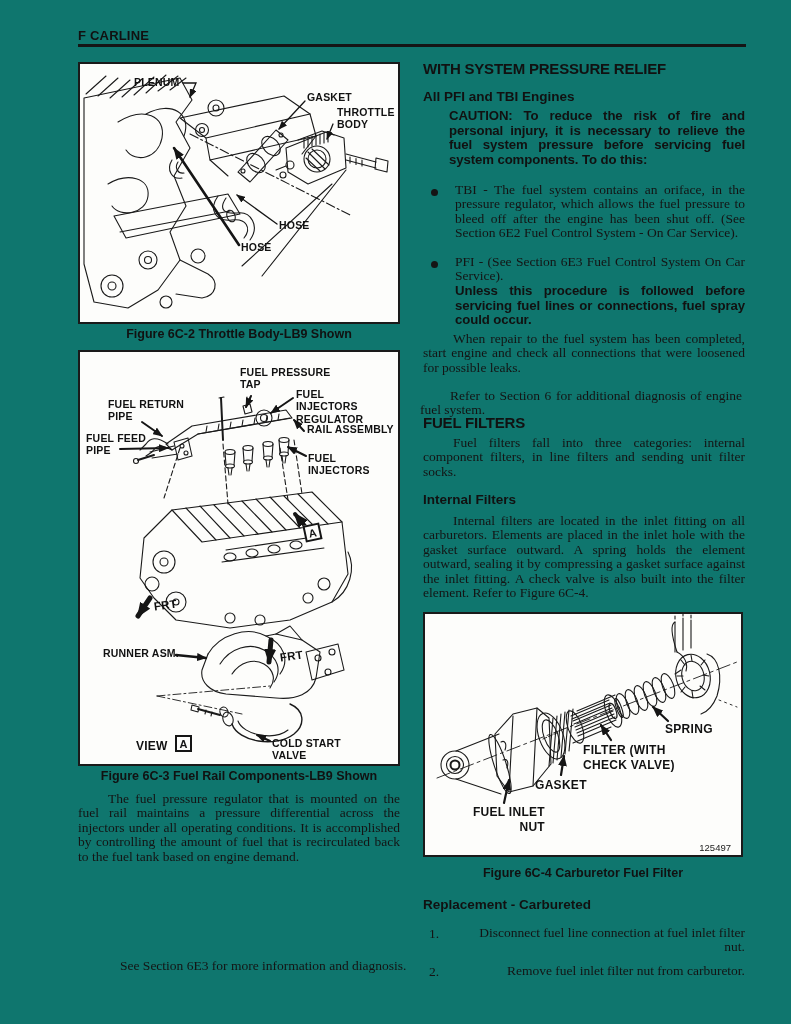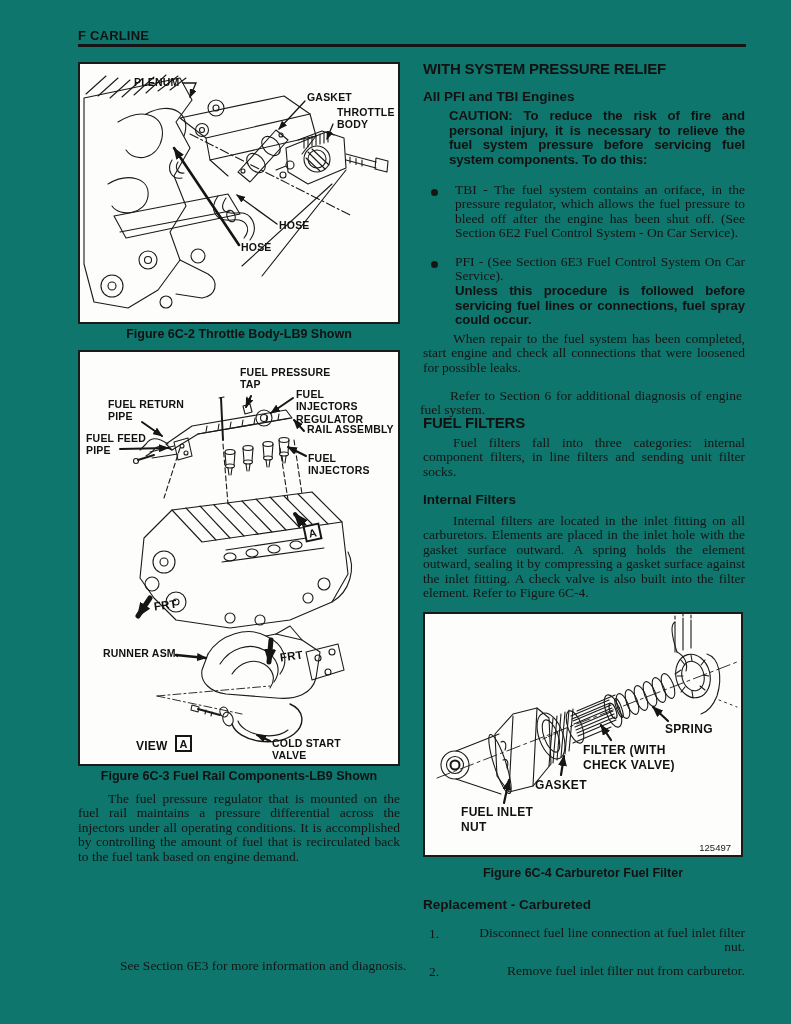--- a/index.html
+++ b/index.html
@@ -288,21 +288,21 @@
       <g stroke="#151515" fill="none" stroke-linecap="round">
         <line x1="243" y1="107" x2="228" y2="93" stroke-width="2.2" marker-end="url(#a4s)"></line>
         <line x1="186" y1="126" x2="176" y2="111" stroke-width="2.2" marker-end="url(#a4s)"></line>
         <line x1="136" y1="161" x2="139" y2="142" stroke-width="2.2" marker-end="url(#a4s)"></line>
         <line x1="79" y1="189" x2="84" y2="166" stroke-width="2.2" marker-end="url(#a4s)"></line>
       </g>
     </svg>
     <div class="abs fig-label-lg" style="left:240px;top:108px">SPRING</div>
     <div class="abs fig-label-lg" style="left:158px;top:129px;width:110px">FILTER (WITH CHECK VALVE)</div>
     <div class="abs fig-label-lg" style="left:110px;top:164px">GASKET</div>
-    <div class="abs fig-label-lg" style="left:36px;top:191px;width:84px;text-align:left">FUEL INLET NUT</div>
+    <div class="abs fig-label-lg" style="left:36px;top:191px;width:84px;text-align:right">FUEL INLET NUT</div>
     <div class="abs" style="right:10px;top:228px;font:9.5px 'Liberation Sans',sans-serif;color:#222">125497</div>
   </div>
   <div class="abs cap" style="left:423px;top:866px;width:320px">Figure 6C-4 Carburetor Fuel Filter</div>
 
   <div class="abs h2" style="left:423px;top:897px">Replacement - Carbureted</div>
 
   <div class="abs numcell" style="left:429px;top:926px">1.</div>
   <div class="abs body-t" style="left:457px;top:926px;width:288px;text-align:right">Disconnect fuel line connection at fuel inlet filter nut.</div>
 
   <div class="abs numcell" style="left:429px;top:964px">2.</div>

